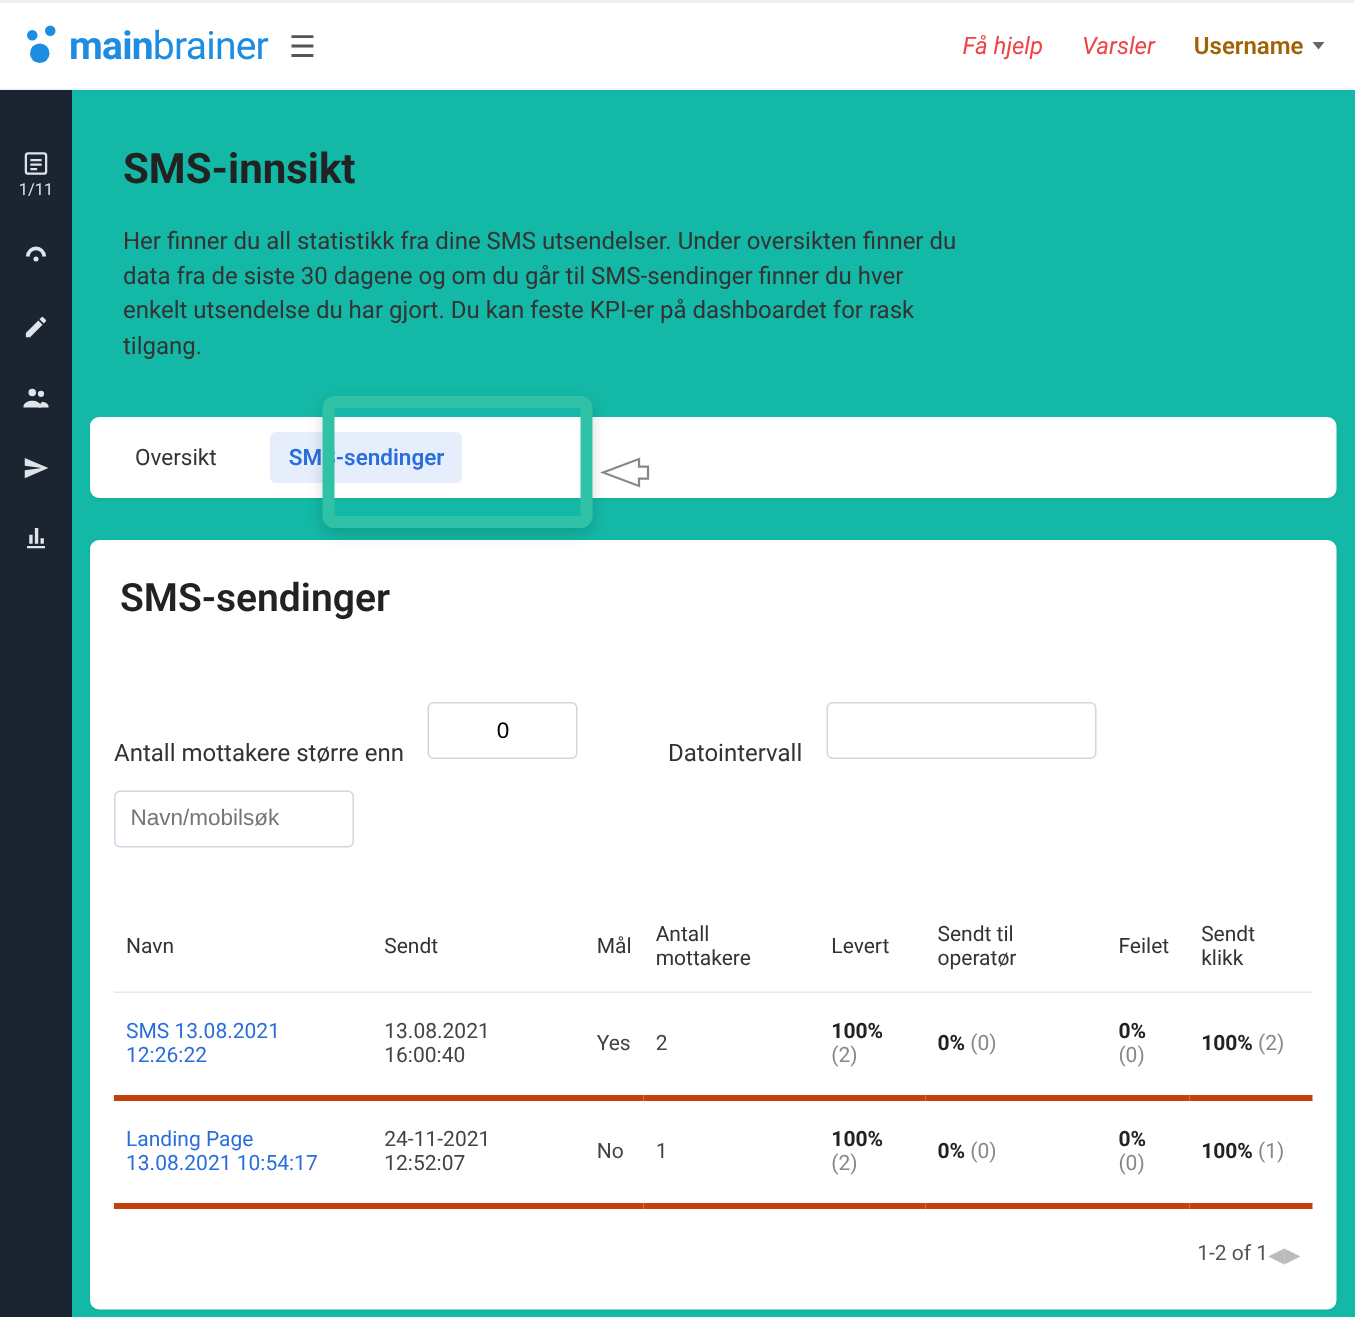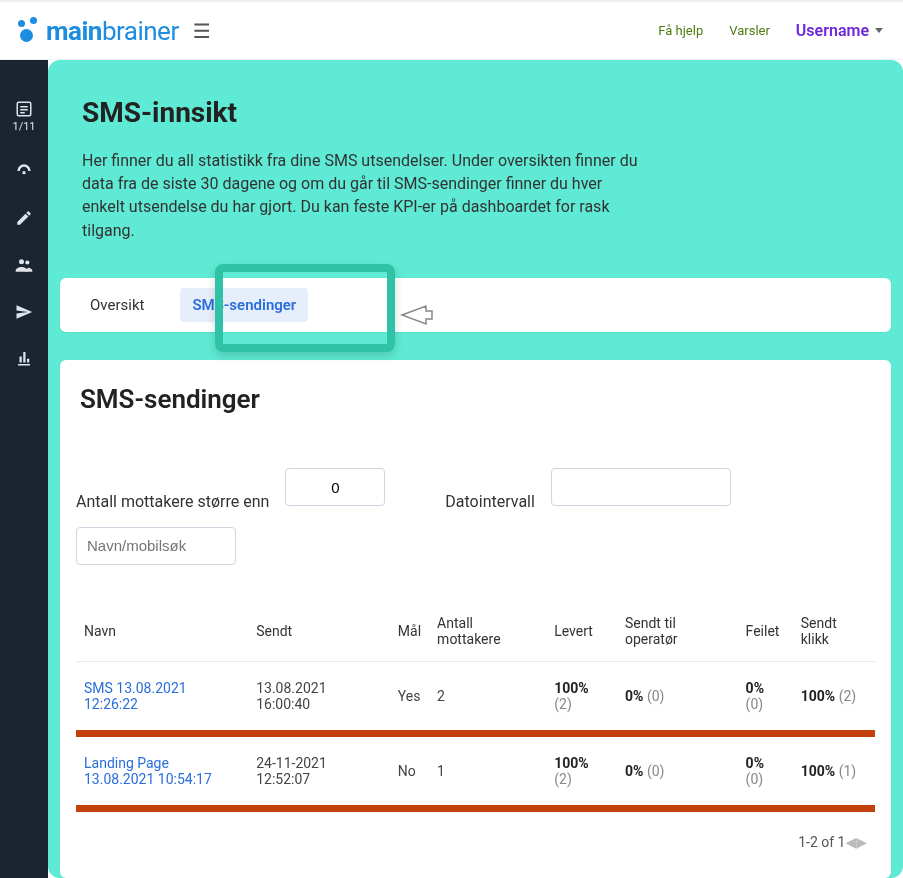--- a/index.html
+++ b/index.html
@@ -12,32 +12,32 @@
   .logo-dots { position: relative; width: 28px; height: 28px; }
   .dot { position: absolute; border-radius: 50%; }
   .dot.a { width: 7px; height: 7px; background: #1c8de0; top: 3px; left: 6px; }
   .dot.b { width: 7px; height: 7px; background: #1c8de0; top: 0px; left: 18px; }
   .dot.c { width: 13px; height: 13px; background: #1c8de0; top: 12px; left: 8px; }
   .logo-text { font-size: 26px; font-weight: 700; color: #1c8de0; letter-spacing: -0.5px; }
   .logo-text .light { font-weight: 400; }
   .hamburger { margin-left: 14px; font-size: 20px; color: #555; cursor: pointer; }
   .topbar-spacer { flex: 1; }
   .topnav { display: flex; align-items: center; gap: 26px; }
-  .topnav-item { color: #4d7c0f; font-size: 13px; cursor: pointer; }
-  .topnav-user { display: flex; align-items: center; gap: 6px; font-weight: 600; color: #6d28d9; cursor: pointer; }
+  .topnav-item { color: #ef4444; font-size: 16px; cursor: pointer; font-style: italic; }
+  .topnav-user { display: flex; align-items: center; gap: 6px; font-weight: 600; color: #a16207; cursor: pointer; }
   .caret { width: 0; height: 0; border-left: 4px solid transparent; border-right: 4px solid transparent; border-top: 5px solid #666; }
 
   
   .body { flex: 1; display: flex; min-height: 0; }
   .sidebar { width: 48px; background: #1b2431; display: flex; flex-direction: column; align-items: center; padding-top: 40px; gap: 28px; color: #dfe3ea; }
   .sidebar-item { width: 48px; display: flex; flex-direction: column; align-items: center; gap: 2px; cursor: pointer; }
   .sidebar-item svg { fill: #dfe3ea; }
   .step-counter { font-size: 11px; color: #dfe3ea; }
 
-  .content { flex: 1; background: #5eead4; overflow: auto; padding-bottom: 40px; border-radius: 12px; }
+  .content { flex: 1; background: #14b8a6; overflow: auto; padding-bottom: 40px; }
   .intro { padding: 36px 34px 24px 34px; }
   .page-title { font-size: 28px; font-weight: 700; color: #222; margin-bottom: 20px; }
   .page-desc { font-size: 16px; color: #333; max-width: 560px; line-height: 1.45; }
 
   .tabs-card { position: relative; margin: 12px 12px 0 12px; background: #fff; border-radius: 6px; box-shadow: 0 1px 2px rgba(0,0,0,0.05); padding: 10px 18px; display: flex; align-items: center; gap: 24px; }
   .tab { font-size: 15px; color: #333; padding: 8px 12px; cursor: pointer; }
   .tab.active { color: #2a6edb; font-weight: 600; background: #e6eefc; border-radius: 4px; }
   .highlight-box { position: absolute; border: 8px solid #30c2a6; border-radius: 8px; pointer-events: none; left: 155px; top: -14px; width: 180px; height: 88px; box-shadow: 0 4px 10px rgba(0,0,0,0.15); }
   .arrow-cursor { position: absolute; left: 340px; top: 22px; pointer-events: none; }
 
@@ -47,21 +47,21 @@
   .filters { display: flex; align-items: center; gap: 16px; margin-bottom: 40px; flex-wrap: wrap; }
   .filter-label { font-size: 16px; color: #333; margin-top: 28px; }
   .input { border: 1px solid #cfd6e2; border-radius: 4px; height: 38px; font-size: 15px; padding: 0 10px; background: #fff; }
   .input.num { width: 100px; text-align: center; }
   .input.date { width: 180px; }
   .input.search { width: 160px; color: #888; }
   .filters .grow { flex: 1; }
 
   table { width: 100%; border-collapse: collapse; font-size: 14px; }
   thead th { text-align: left; font-weight: 400; color: #333; padding: 10px 8px 14px 8px; border-bottom: 1px solid #e4e8ef; }
-  tbody td { padding: 18px 8px; border-bottom: 7px solid #c2410c; color: #444; vertical-align: middle; }
+  tbody td { padding: 18px 8px; border-bottom: 4px solid #c2410c; color: #444; vertical-align: middle; }
   .link { color: #2a6edb; cursor: pointer; max-width: 160px; display: inline-block; }
   .pct strong { color: #222; font-weight: 700; }
   .pct .paren { color: #888; }
 
   .pager { display: flex; justify-content: flex-end; align-items: center; padding: 22px 8px 4px 8px; color: #555; font-size: 14px; }
   .pager-arrow { color: #bbb; cursor: pointer; font-size: 14px; }
 </style>
 </head>
 <body>
 

